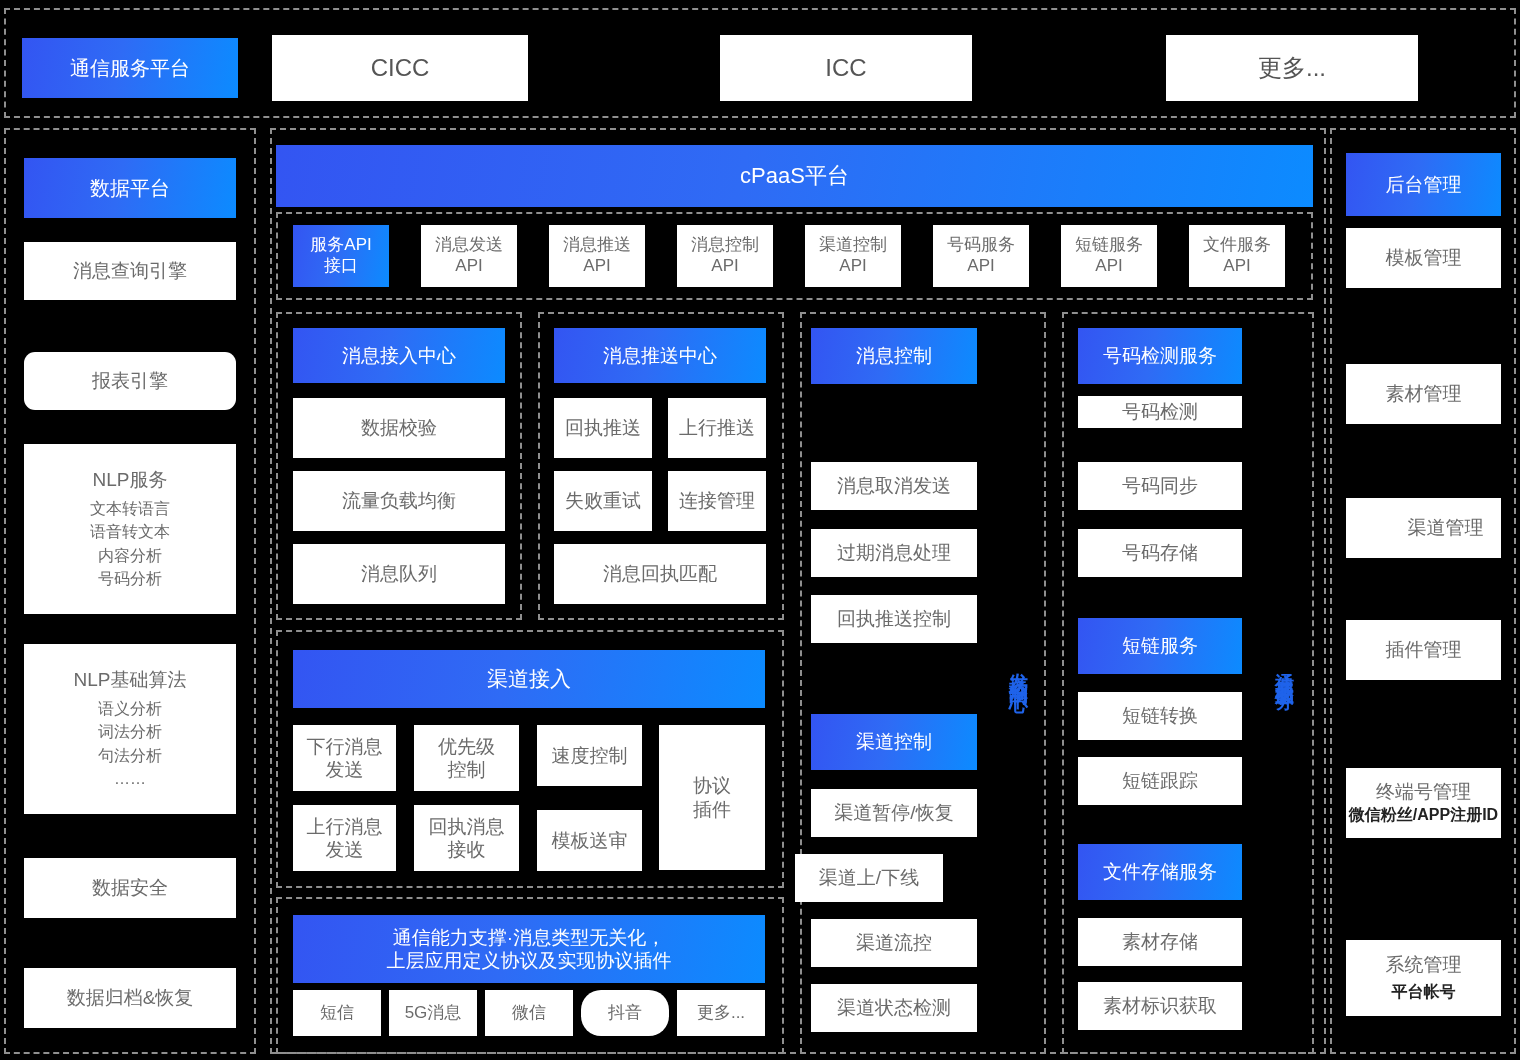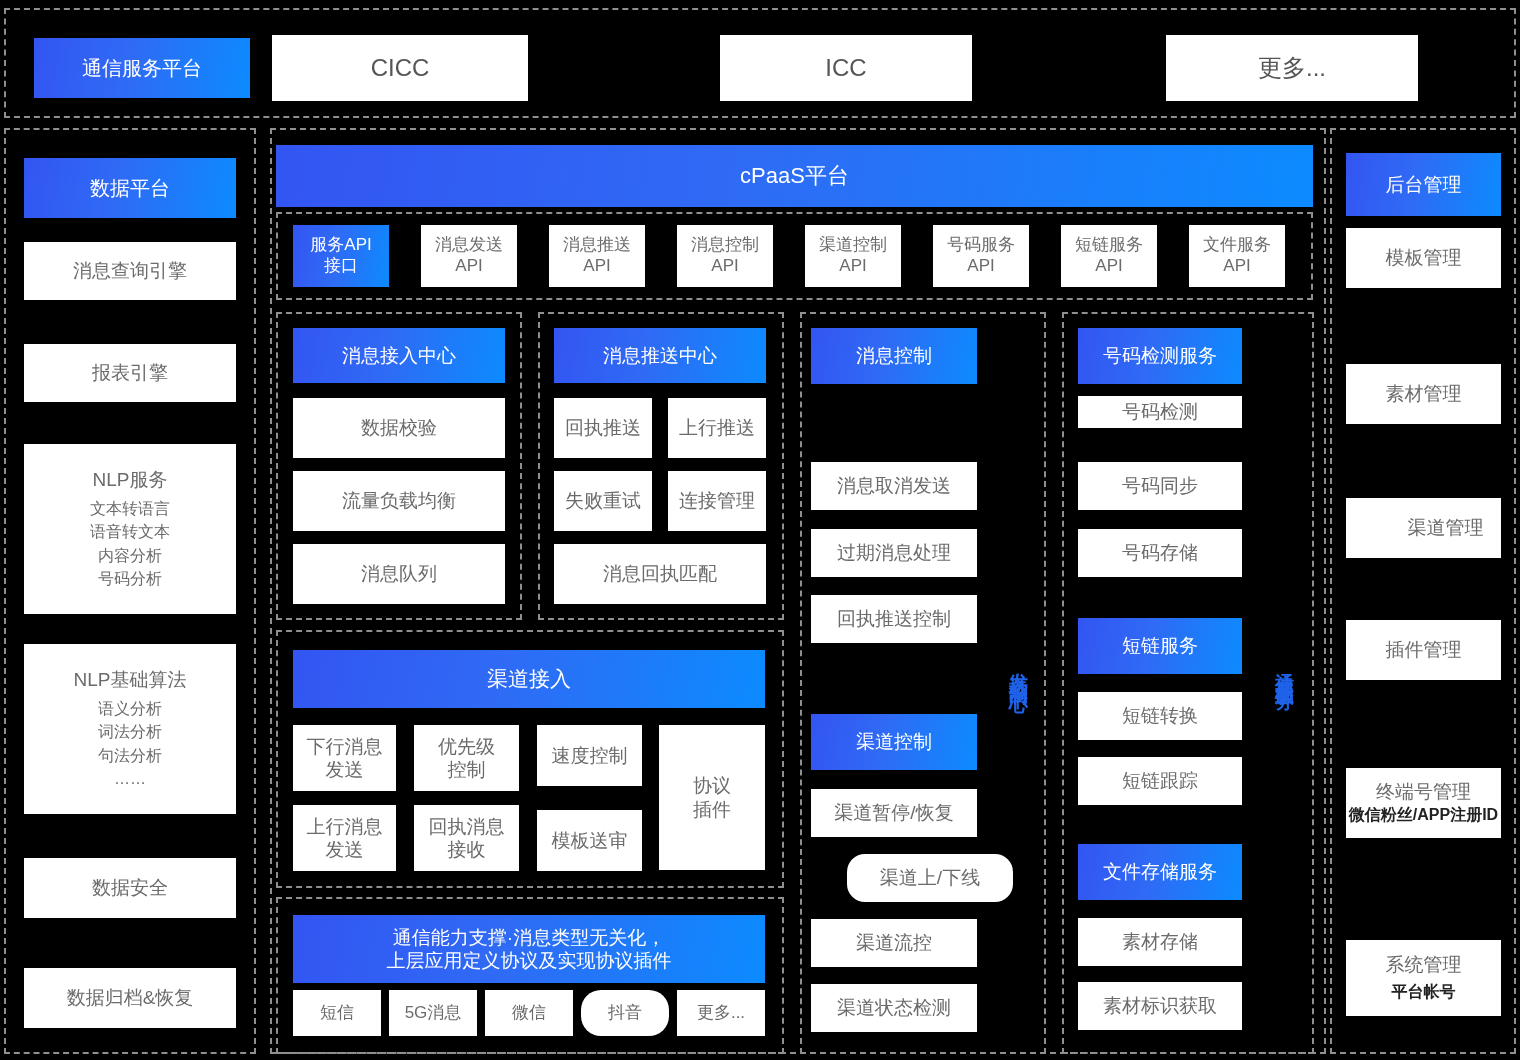--- a/index.html
+++ b/index.html
@@ -50,35 +50,35 @@
   .hdr-blue { font-size: 20px; }
   .small { font-size: 17px; }
 </style>
 </head>
 <body>
 
 <div id="root">
 
   <div class="dashed" style="left:4px; top:8px; width:1512px; height:110px;"></div>
 
-  <div class="box blue hdr-blue" style="left:22px; top:38px; width:216px; height:60px;margin-left:12px;">通信服务平台</div>
+  <div class="box blue hdr-blue" style="left:22px; top:38px; width:216px; height:60px;">通信服务平台</div>
 
   <div class="box white title-lg" style="left:272px; top:35px; width:256px; height:66px;">CICC</div>
 
   <div class="box white title-lg" style="left:720px; top:35px; width:252px; height:66px;">ICC</div>
 
   <div class="box white title-lg" style="left:1166px; top:35px; width:252px; height:66px;">更多...</div>
 
   <div class="dashed" style="left:4px; top:128px; width:252px; height:926px;"></div>
 
   <div class="box blue hdr-blue" style="left:24px; top:158px; width:212px; height:60px;">数据平台</div>
 
   <div class="box white" style="left:24px; top:242px; width:212px; height:58px;">消息查询引擎</div>
 
-  <div class="box white" style="left:24px; top:344px; width:212px; height:58px;">报表引擎</div>
+  <div class="box white" style="left:24px; top:352px; width:212px; height:58px;border-radius:11px;">报表引擎</div>
 
   <div class="box white stack" style="left:24px; top:444px; width:212px; height:170px;">
     <div style="font-size:19px;margin-bottom:6px;">NLP服务</div>
     <div class="sub">文本转语言</div>
     <div class="sub">语音转文本</div>
     <div class="sub">内容分析</div>
     <div class="sub">号码分析</div>
   </div>
 
   <div class="box white stack" style="left:24px; top:644px; width:212px; height:170px;">
@@ -193,21 +193,21 @@
 
   <div class="vtext" style="left:1002px; top:590px; width:34px; height:160px;">发送控制中心</div>
 
   <div class="box blue" style="left:811px; top:328px; width:166px; height:56px;">消息控制</div>
   <div class="box white" style="left:811px; top:462px; width:166px; height:48px;">消息取消发送</div>
   <div class="box white" style="left:811px; top:529px; width:166px; height:48px;">过期消息处理</div>
   <div class="box white" style="left:811px; top:595px; width:166px; height:48px;">回执推送控制</div>
 
   <div class="box blue" style="left:811px; top:714px; width:166px; height:56px;">渠道控制</div>
   <div class="box white" style="left:811px; top:789px; width:166px; height:48px;">渠道暂停/恢复</div>
-  <div class="box white" style="left:847px; top:854px; width:166px; height:48px;border-radius:18px;">渠道上/下线</div>
+  <div class="box white" style="left:795px; top:854px; width:148px; height:48px;">渠道上/下线</div>
   <div class="box white" style="left:811px; top:919px; width:166px; height:48px;">渠道流控</div>
   <div class="box white" style="left:811px; top:984px; width:166px; height:48px;">渠道状态检测</div>
 
   <div class="dashed" style="left:1062px; top:312px; width:252px; height:742px;"></div>
 
   <div class="vtext" style="left:1268px; top:580px; width:34px; height:178px;">通信基础服务</div>
 
   <div class="box blue" style="left:1078px; top:328px; width:164px; height:56px;">号码检测服务</div>
   <div class="box white" style="left:1078px; top:396px; width:164px; height:32px;">号码检测</div>
   <div class="box white" style="left:1078px; top:462px; width:164px; height:48px;">号码同步</div>

